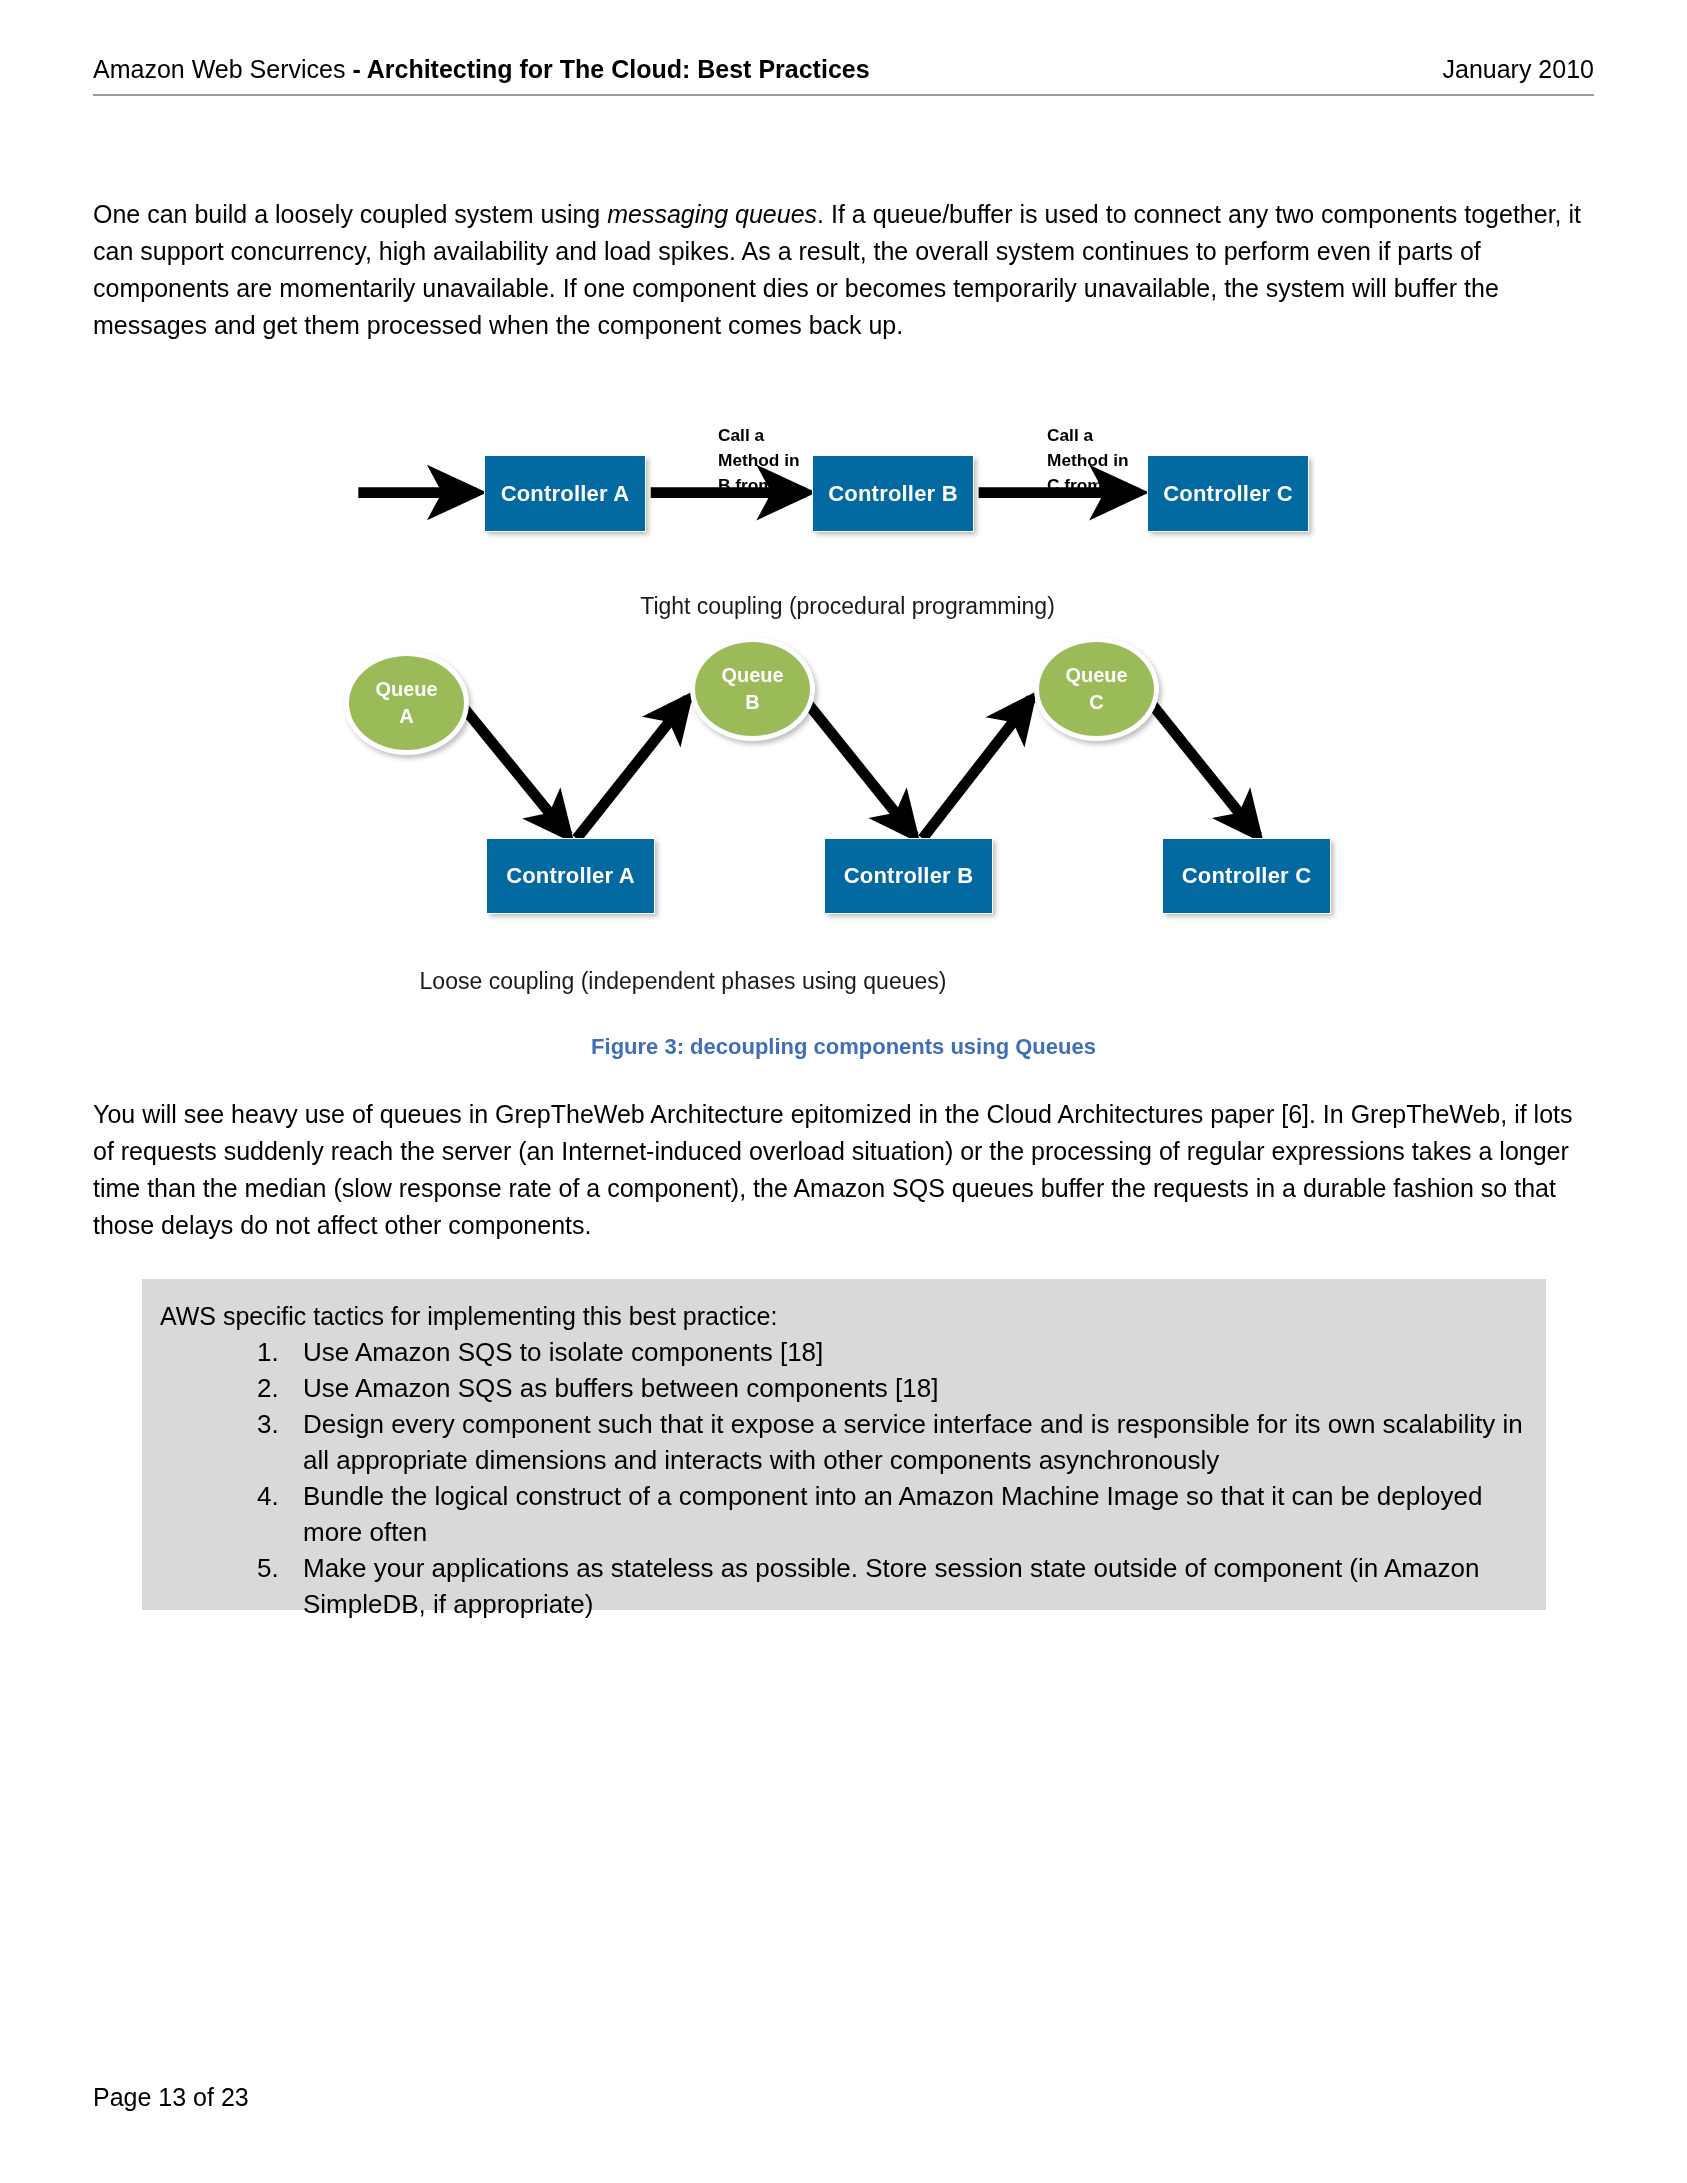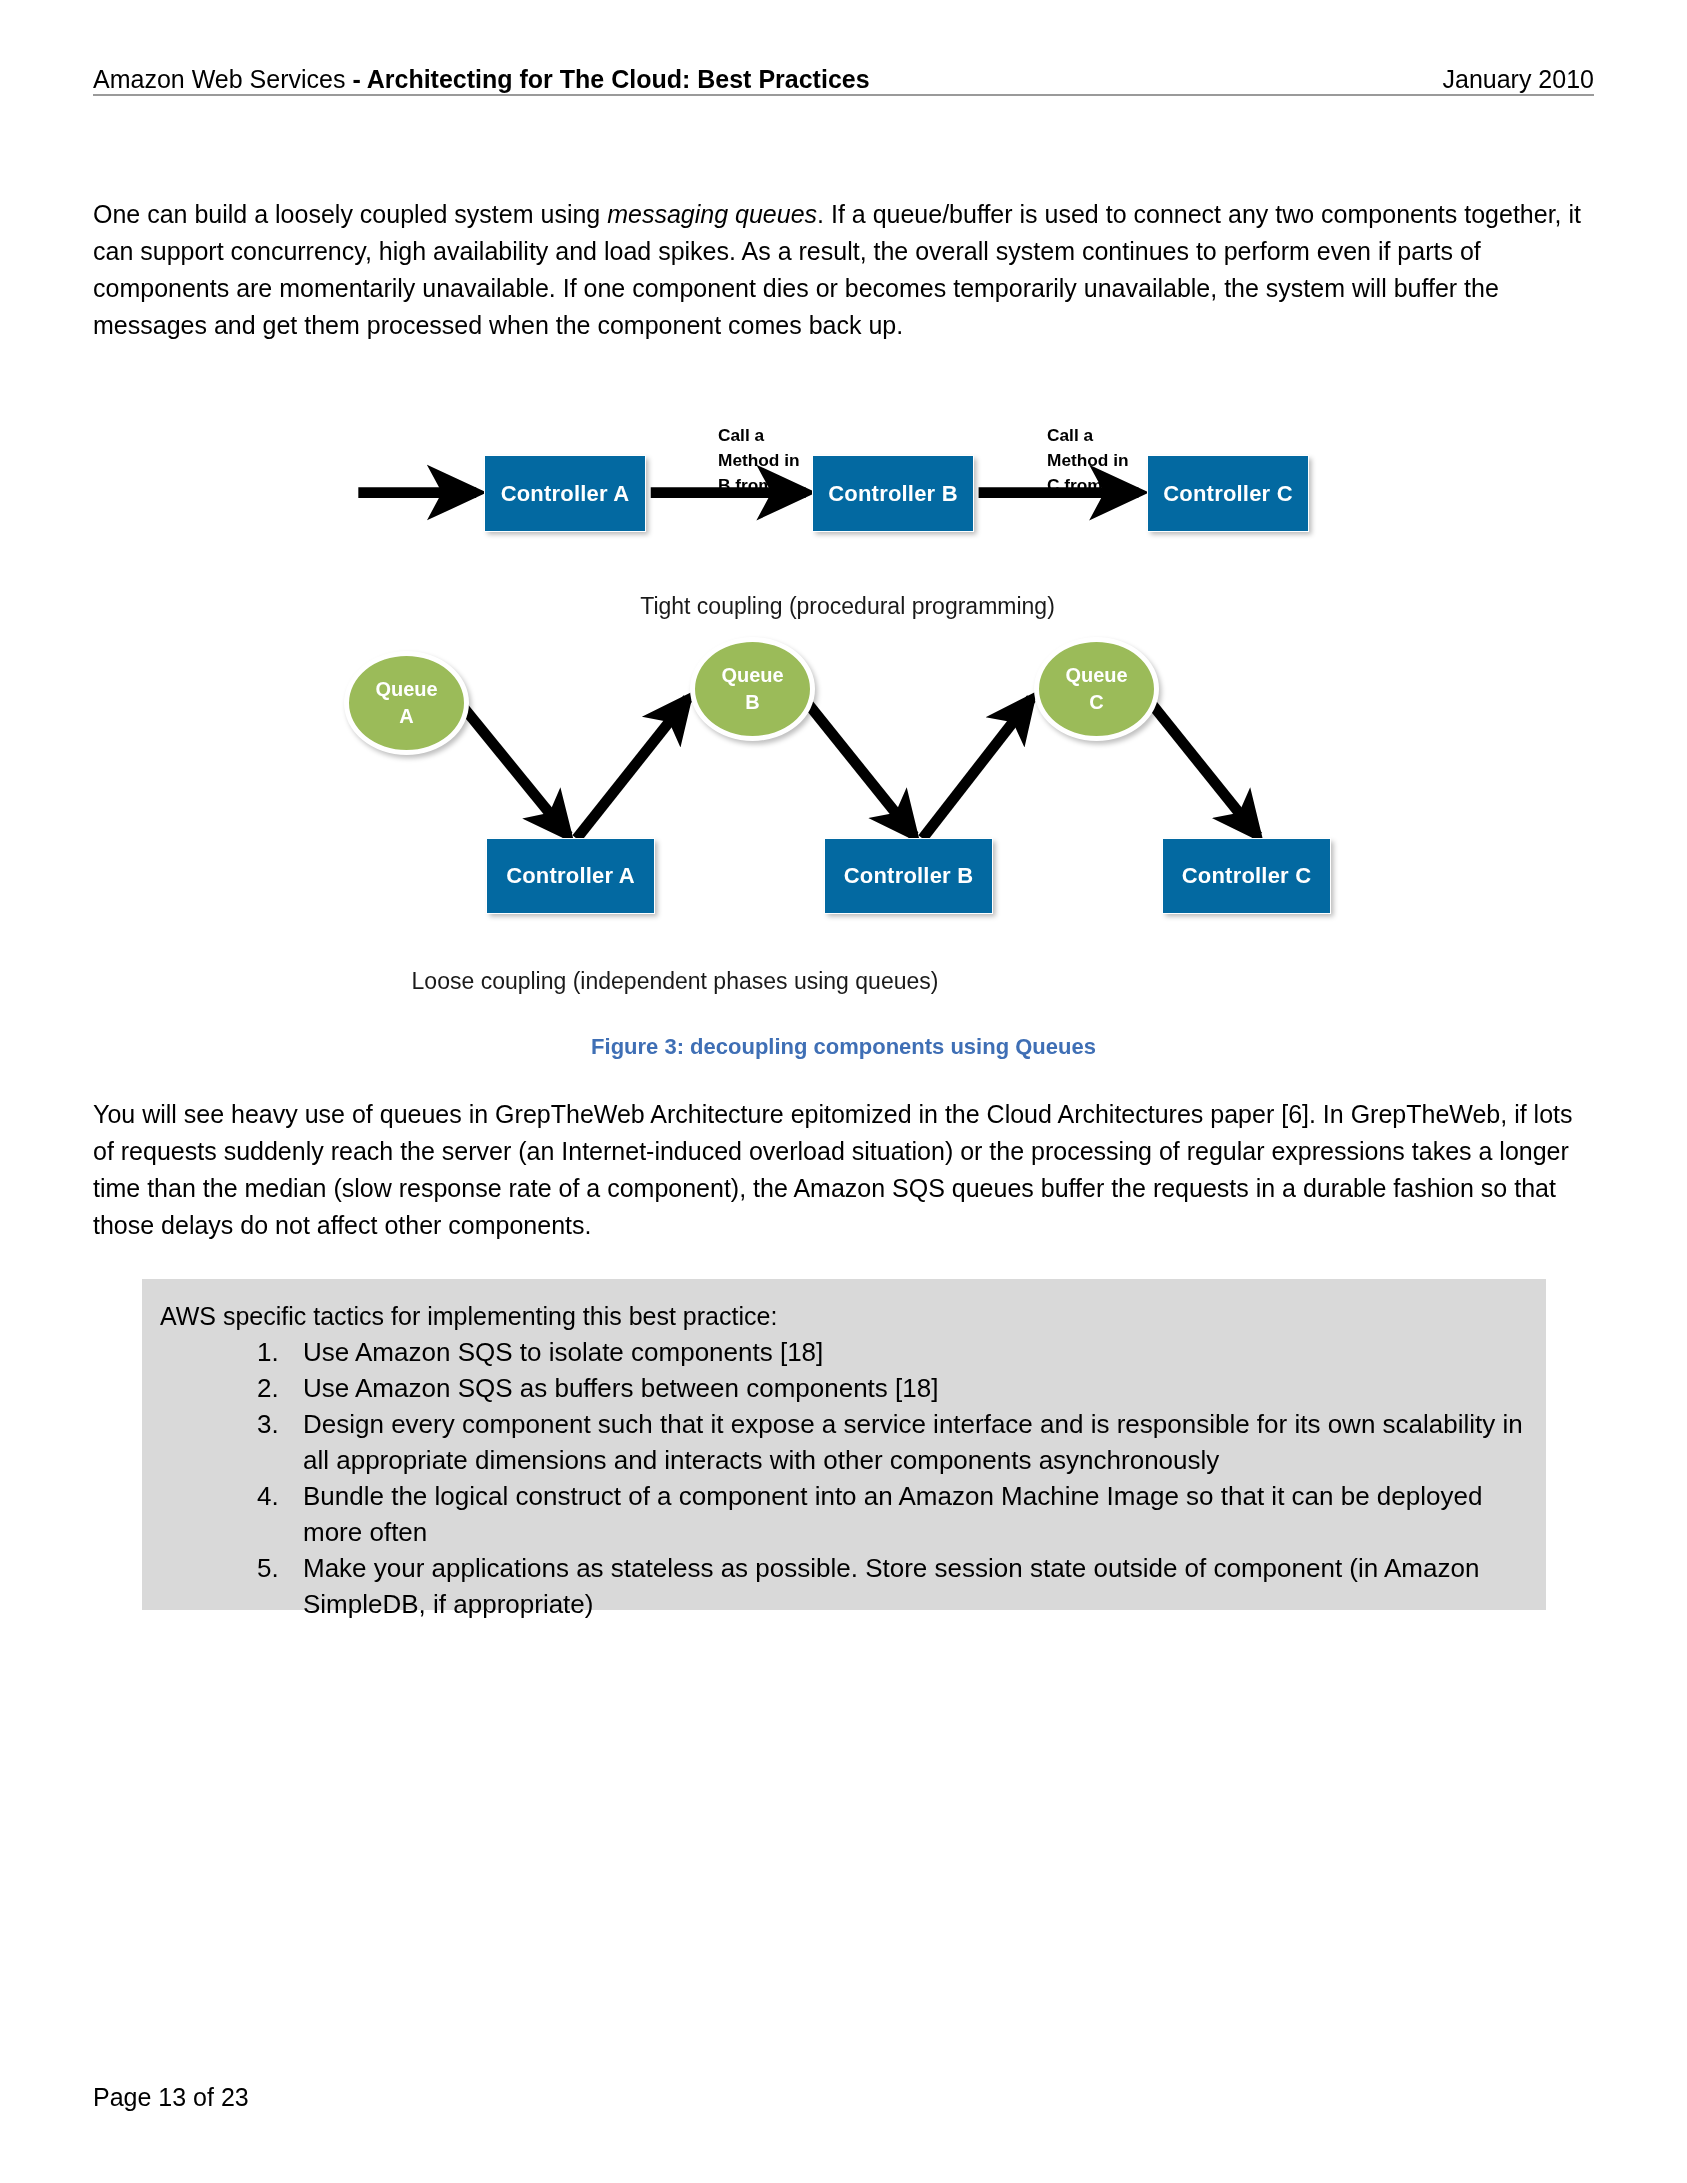--- a/index.html
+++ b/index.html
@@ -18,21 +18,21 @@
 
   
   .page-header {
     position: absolute;
     left: 93px;
     top: 43px;
     width: 1501px;
     height: 51px;
     border-bottom: 2.5px solid #9a9a9a;
     display: flex;
-    align-items: flex-end;
+    align-items: center;
     justify-content: space-between;
   }
   .header-title {
     font-size: 25px;
     line-height: 1.2;
     white-space: nowrap;
   }
   .header-title .bold { font-weight: bold; }
   .header-date {
     font-size: 25px;
@@ -240,21 +240,21 @@
   </div>
   <div class="queue-circle" style="left:1034px; top:250px; width:125px; height:104px;">
     <span>Queue</span>
     <span>C</span>
   </div>
 
   <div class="ctrl-box" style="left:486px; top:451px; width:169px; height:76px;">Controller A</div>
   <div class="ctrl-box" style="left:824px; top:451px; width:169px; height:76px;">Controller B</div>
   <div class="ctrl-box" style="left:1162px; top:451px; width:169px; height:76px;">Controller C</div>
 
-  <div class="diagram-caption" style="left:0; top:581px; width:1350px;">Loose coupling (independent phases using queues)</div>
+  <div class="diagram-caption" style="left:8px; top:581px; width:1350px;">Loose coupling (independent phases using queues)</div>
 </div>
 
 <div class="figure-caption">Figure 3: decoupling components using Queues</div>
 
 <div class="body-para" id="para-grep">You will see heavy use of queues in GrepTheWeb Architecture epitomized in the Cloud Architectures paper [6].  In GrepTheWeb, if lots of requests suddenly reach the server (an Internet-induced overload situation) or the processing of regular expressions takes a longer time than the median (slow response rate of a component), the Amazon SQS queues buffer the requests in a durable fashion so that those delays do not affect other components.</div>
 
 <div class="tactics-box">
   <div class="tactics-heading">AWS specific tactics for implementing this best practice:</div>
   <ol class="tactics-list">
     <li>Use Amazon SQS to isolate components [18]</li>

